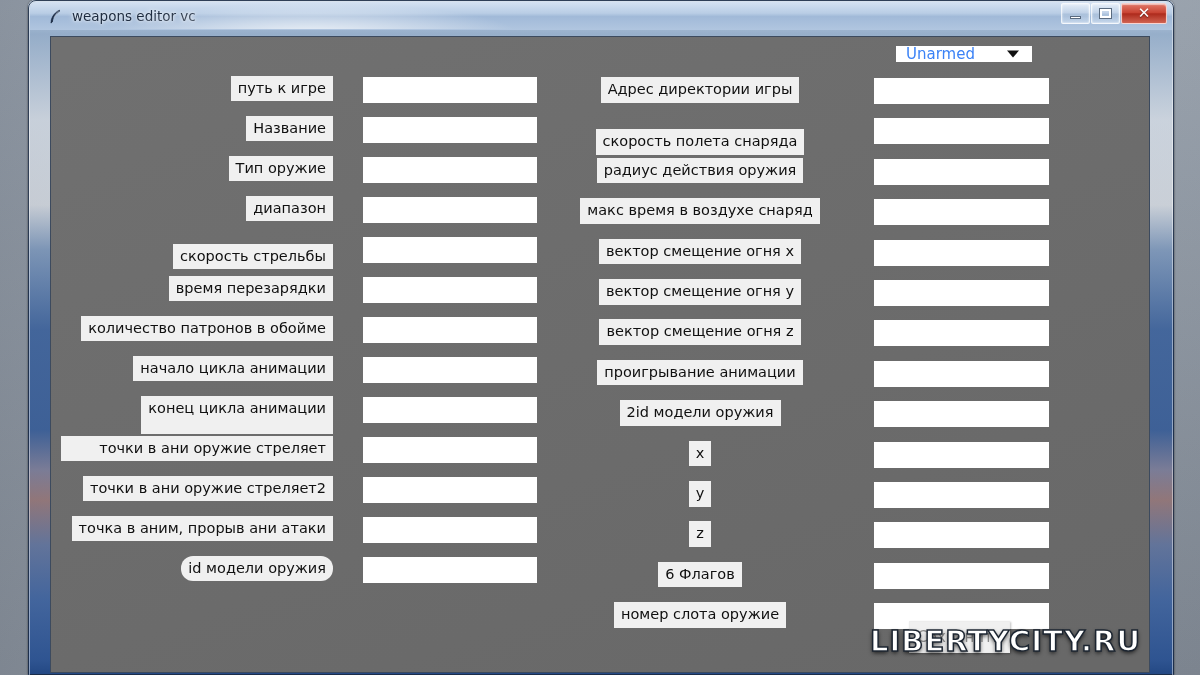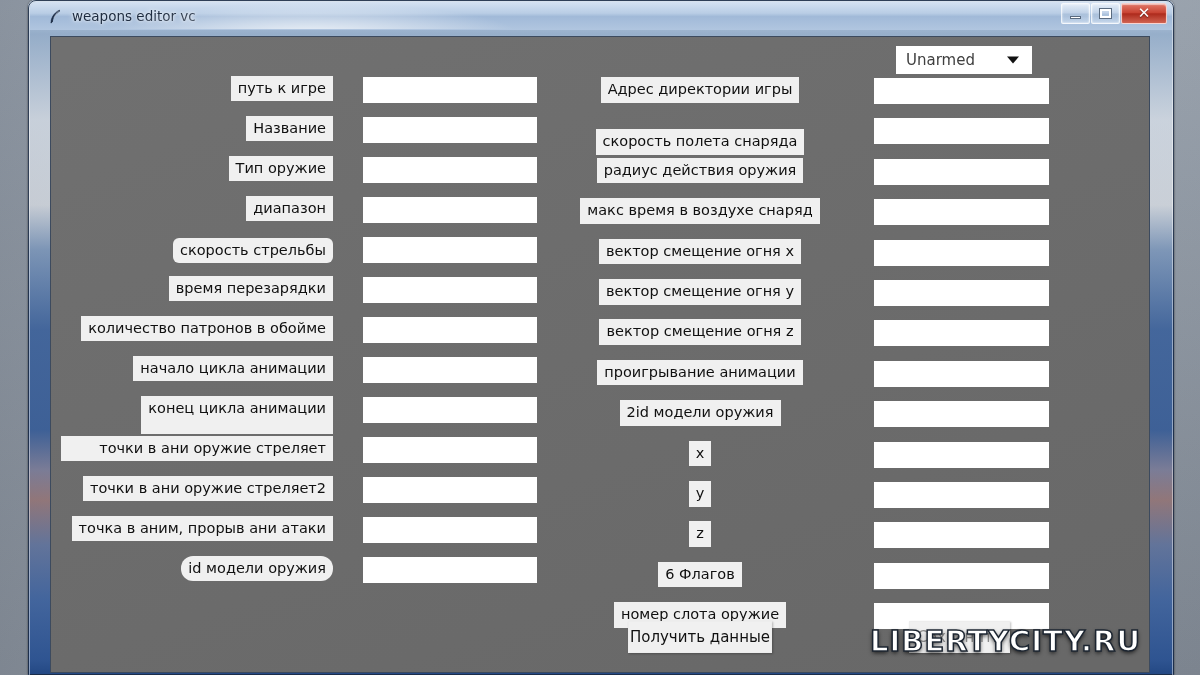--- a/index.html
+++ b/index.html
@@ -135,24 +135,24 @@
     background:#ffffff;
     border:1px solid #ffffff;
     box-sizing:border-box;
     height:26px;
   }
   .combo{
     position:absolute;
     background:#fff;
     border:1px solid #ffffff;
     box-sizing:border-box;
-    height:28px;
+    height:16px;
     display:flex;align-items:center;
     padding-left:9px;
-    font-size:15px;color:#404040;
+    font-size:15px;color:#3b82f6;
   }
   .combo .arrow{
     position:absolute;right:12px;top:50%;transform:translateY(-50%);
     width:0;height:0;border-left:6px solid transparent;border-right:6px solid transparent;
     border-top:7px solid #111;
   }
   .btn{
     position:absolute;
     background:#f0f0f0;
     border:1px solid #ededed;
@@ -211,21 +211,21 @@
   <div id="client">
     <div id="rows-left">
         <div class="lbl" style="top: 39px; height: 25px; right: 816px;">путь к игре</div>
         <input type="text" class="tf" style="left: 312px; width: 174px; top: 40px;">
         <div class="lbl" style="top: 79px; height: 25px; right: 816px;">Название</div>
         <input type="text" class="tf" style="left: 312px; width: 174px; top: 80px;">
         <div class="lbl" style="top: 119px; height: 25px; right: 816px;">Тип оружие</div>
         <input type="text" class="tf" style="left: 312px; width: 174px; top: 120px;">
         <div class="lbl" style="top: 159px; height: 25px; right: 816px;">диапазон</div>
         <input type="text" class="tf" style="left: 312px; width: 174px; top: 160px;">
-        <div class="lbl" style="top: 201px; height: 25px; right: 816px; border-radius: 6px;">скорость стрельбы</div>
+        <div class="lbl" style="top: 207px; height: 25px; right: 816px;">скорость стрельбы</div>
         <input type="text" class="tf" style="left: 312px; width: 174px; top: 200px;">
         <div class="lbl" style="top: 239px; height: 25px; right: 816px;">время перезарядки</div>
         <input type="text" class="tf" style="left: 312px; width: 174px; top: 240px;">
         <div class="lbl" style="top: 279px; height: 25px; right: 816px;">количество патронов в обойме</div>
         <input type="text" class="tf" style="left: 312px; width: 174px; top: 280px;">
         <div class="lbl" style="top: 319px; height: 25px; right: 816px;">начало цикла анимации</div>
         <input type="text" class="tf" style="left: 312px; width: 174px; top: 320px;">
         <div class="lbl" style="top: 359px; height: 38px; right: 816px;">конец цикла анимации</div>
         <input type="text" class="tf" style="left: 312px; width: 174px; top: 360px;">
         <div class="lbl" style="top: 399px; height: 25px; right: 816px; padding-left: 38px;">точки в ани оружие стреляет</div>
@@ -266,19 +266,18 @@
         <input type="text" class="tf" style="left: 823px; width: 175px; top: 525.8px;">
         <div class="lbl" style="top: 565.2px; height: 25px; left: 0px; right: 0px; width: auto; margin: 0px auto; display: table; transform: translateX(100px);">номер слота оружие</div>
         <input type="text" class="tf" style="left: 823px; width: 175px; top: 566.2px;">
       </div>
 
     <div class="combo" id="weapon-combo" style="left:845px;top:9px;width:136px;">
       <span>Unarmed</span>
       <span class="arrow"></span>
     </div>
 
-    <div class="btn" id="btn-get" style="left:577px;top:584px;width:144px;height:32px;">Получить данные</div>
 
     <div class="btn disabled" id="btn-save" style="left:858px;top:584px;width:101px;height:32px;">Сохранить</div>
 
     <div id="watermark">LIBERTYCITY.RU</div>
   </div>
 </div>
 
 </body></html>

